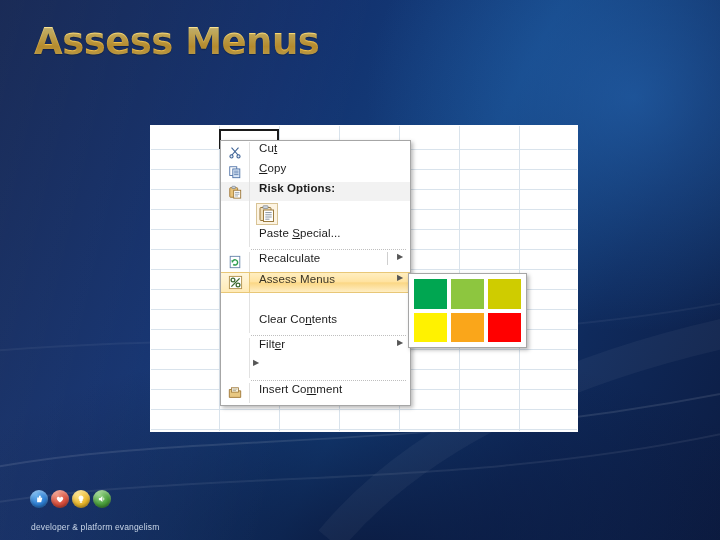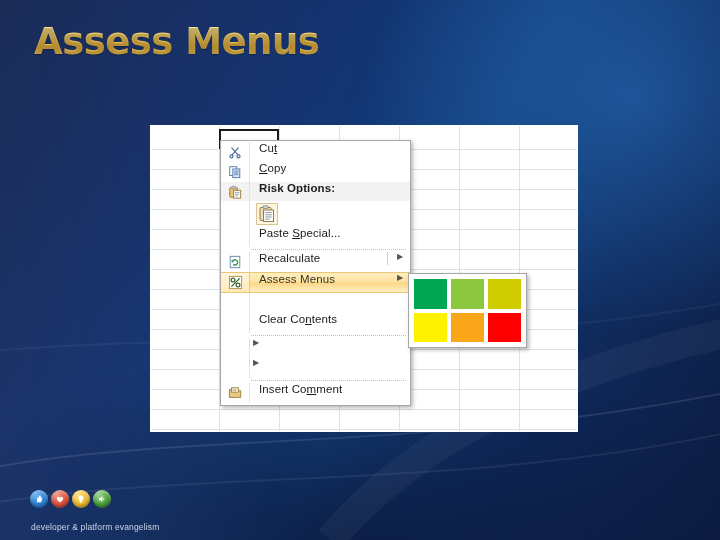--- a/index.html
+++ b/index.html
@@ -331,20 +331,21 @@
 
     <div class="mi" id="mi-clear-contents">
       <span class="gutter"></span>
       <span class="mlabel">Clear Co<span class="u">n</span>tents</span>
     </div>
 
     <div class="msep"></div>
 
     <div class="mi" id="mi-filter">
       <span class="gutter"></span>
+      <span class="mlabel">Filt<span class="u">e</span>r</span>
       <span class="arrow">▶</span>
     </div>
 
     <div class="mi" id="mi-sort">
       <span class="gutter"></span>
       <span class="arrow">▶</span>
     </div>
 
     <div class="msep"></div>
 

